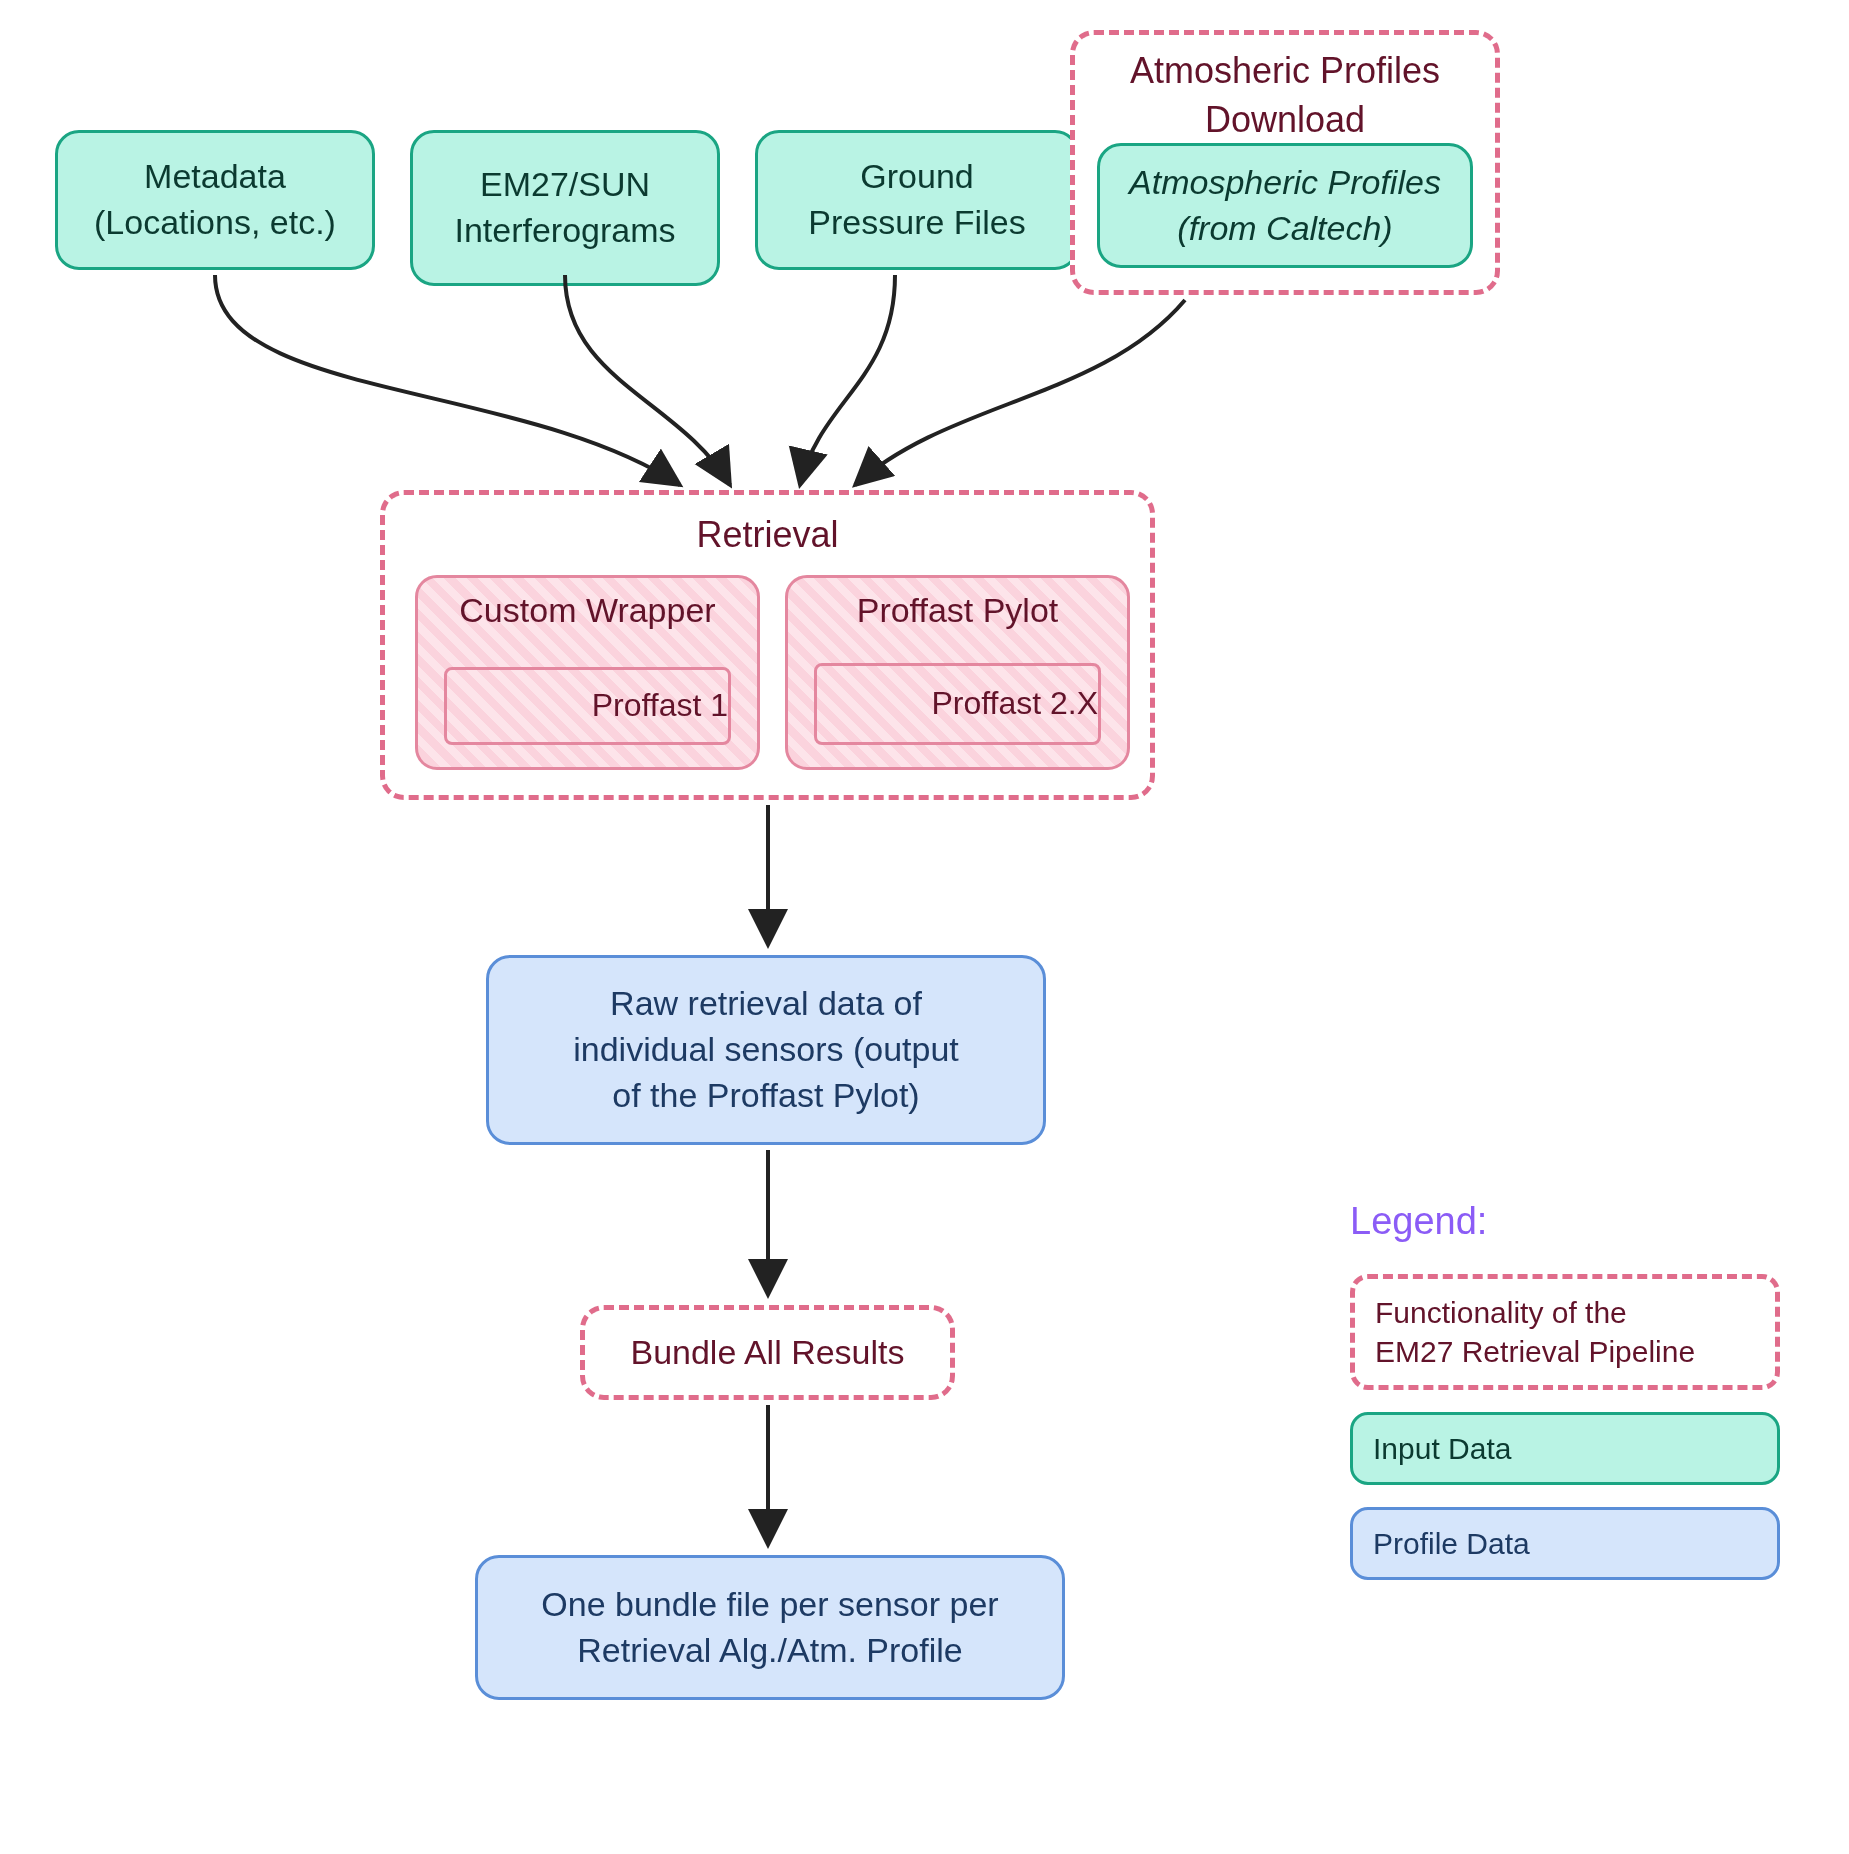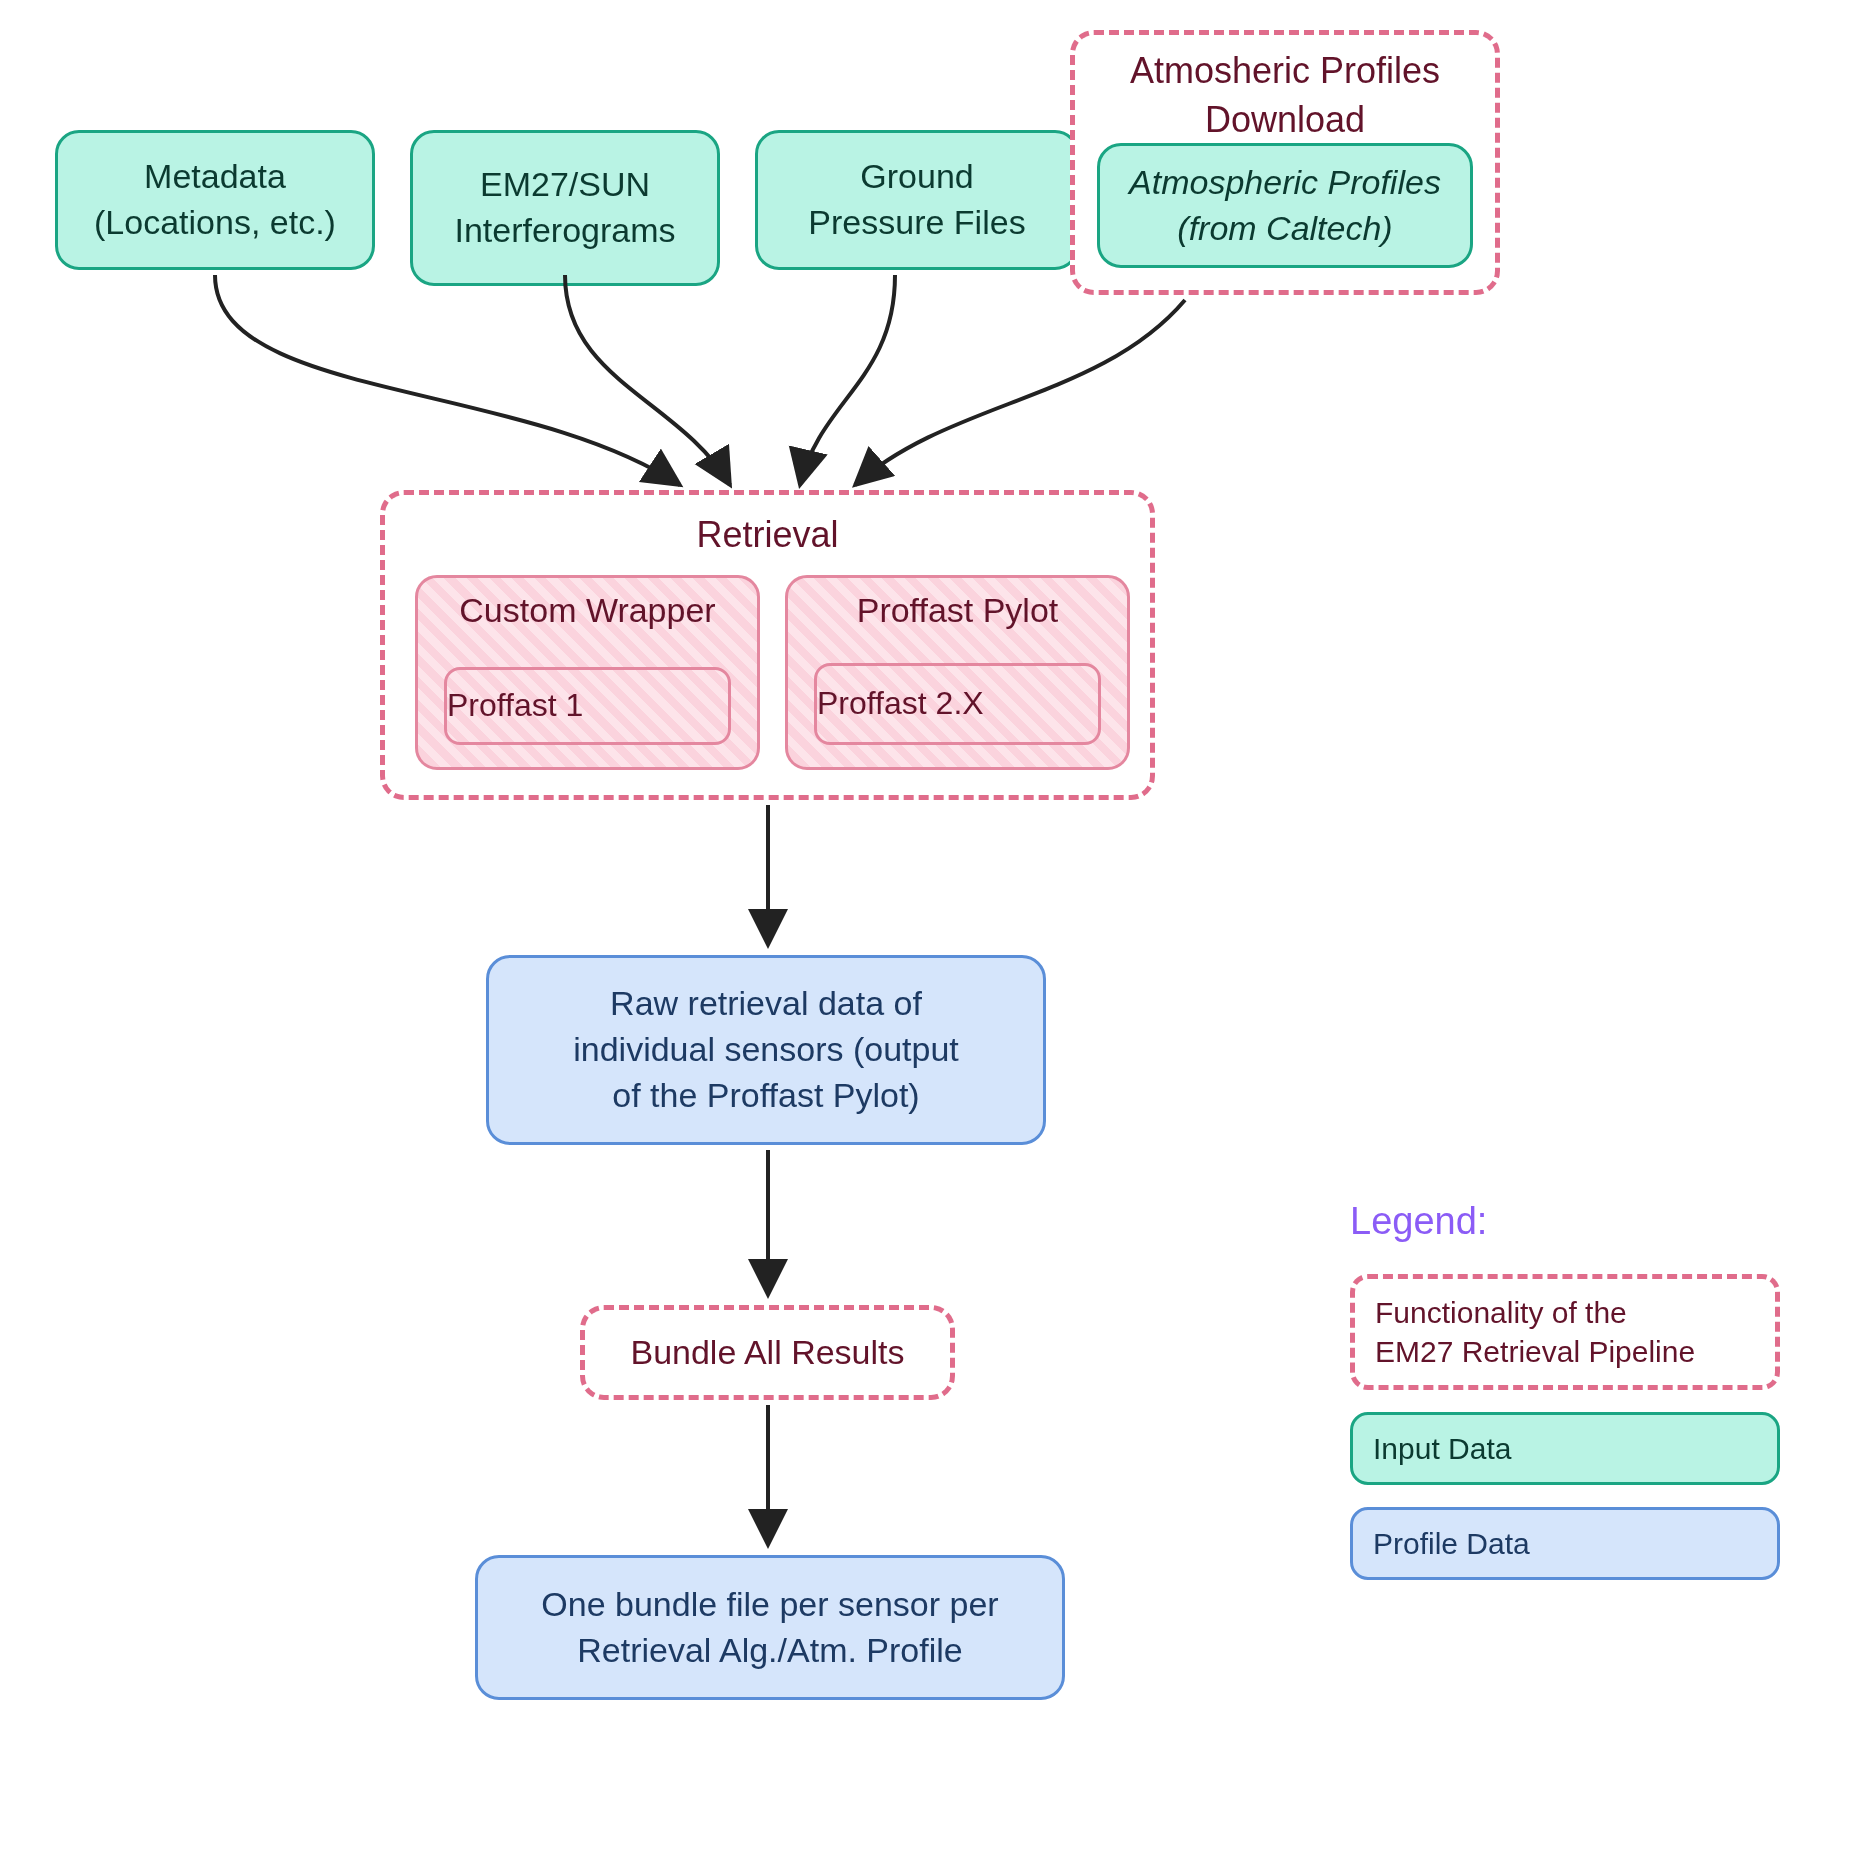--- a/index.html
+++ b/index.html
@@ -55,25 +55,25 @@
     background: repeating-linear-gradient(45deg, #fde4ea 0 8px, #fbd3dd 8px 16px);
     display: flex;
     align-items: center;
     justify-content: center;
     font-size: 34px;
     color: #62132a;
   }
   .inner-hatched {
     position: absolute;
     border: 3px solid #e4879f;
-    border-radius: 16px;
+    border-radius: 8px;
     background: repeating-linear-gradient(45deg, #fde4ea 0 8px, #fbd3dd 8px 16px);
     display: flex;
     align-items: center;
-    justify-content: flex-start;
+    justify-content: flex-end;
     font-size: 32px;
     color: #62132a;
   }
   .hatched-title {
     position: absolute;
     top: 10px;
     left: 0; right: 0;
     text-align: center;
     font-size: 34px;
     color: #62132a;

